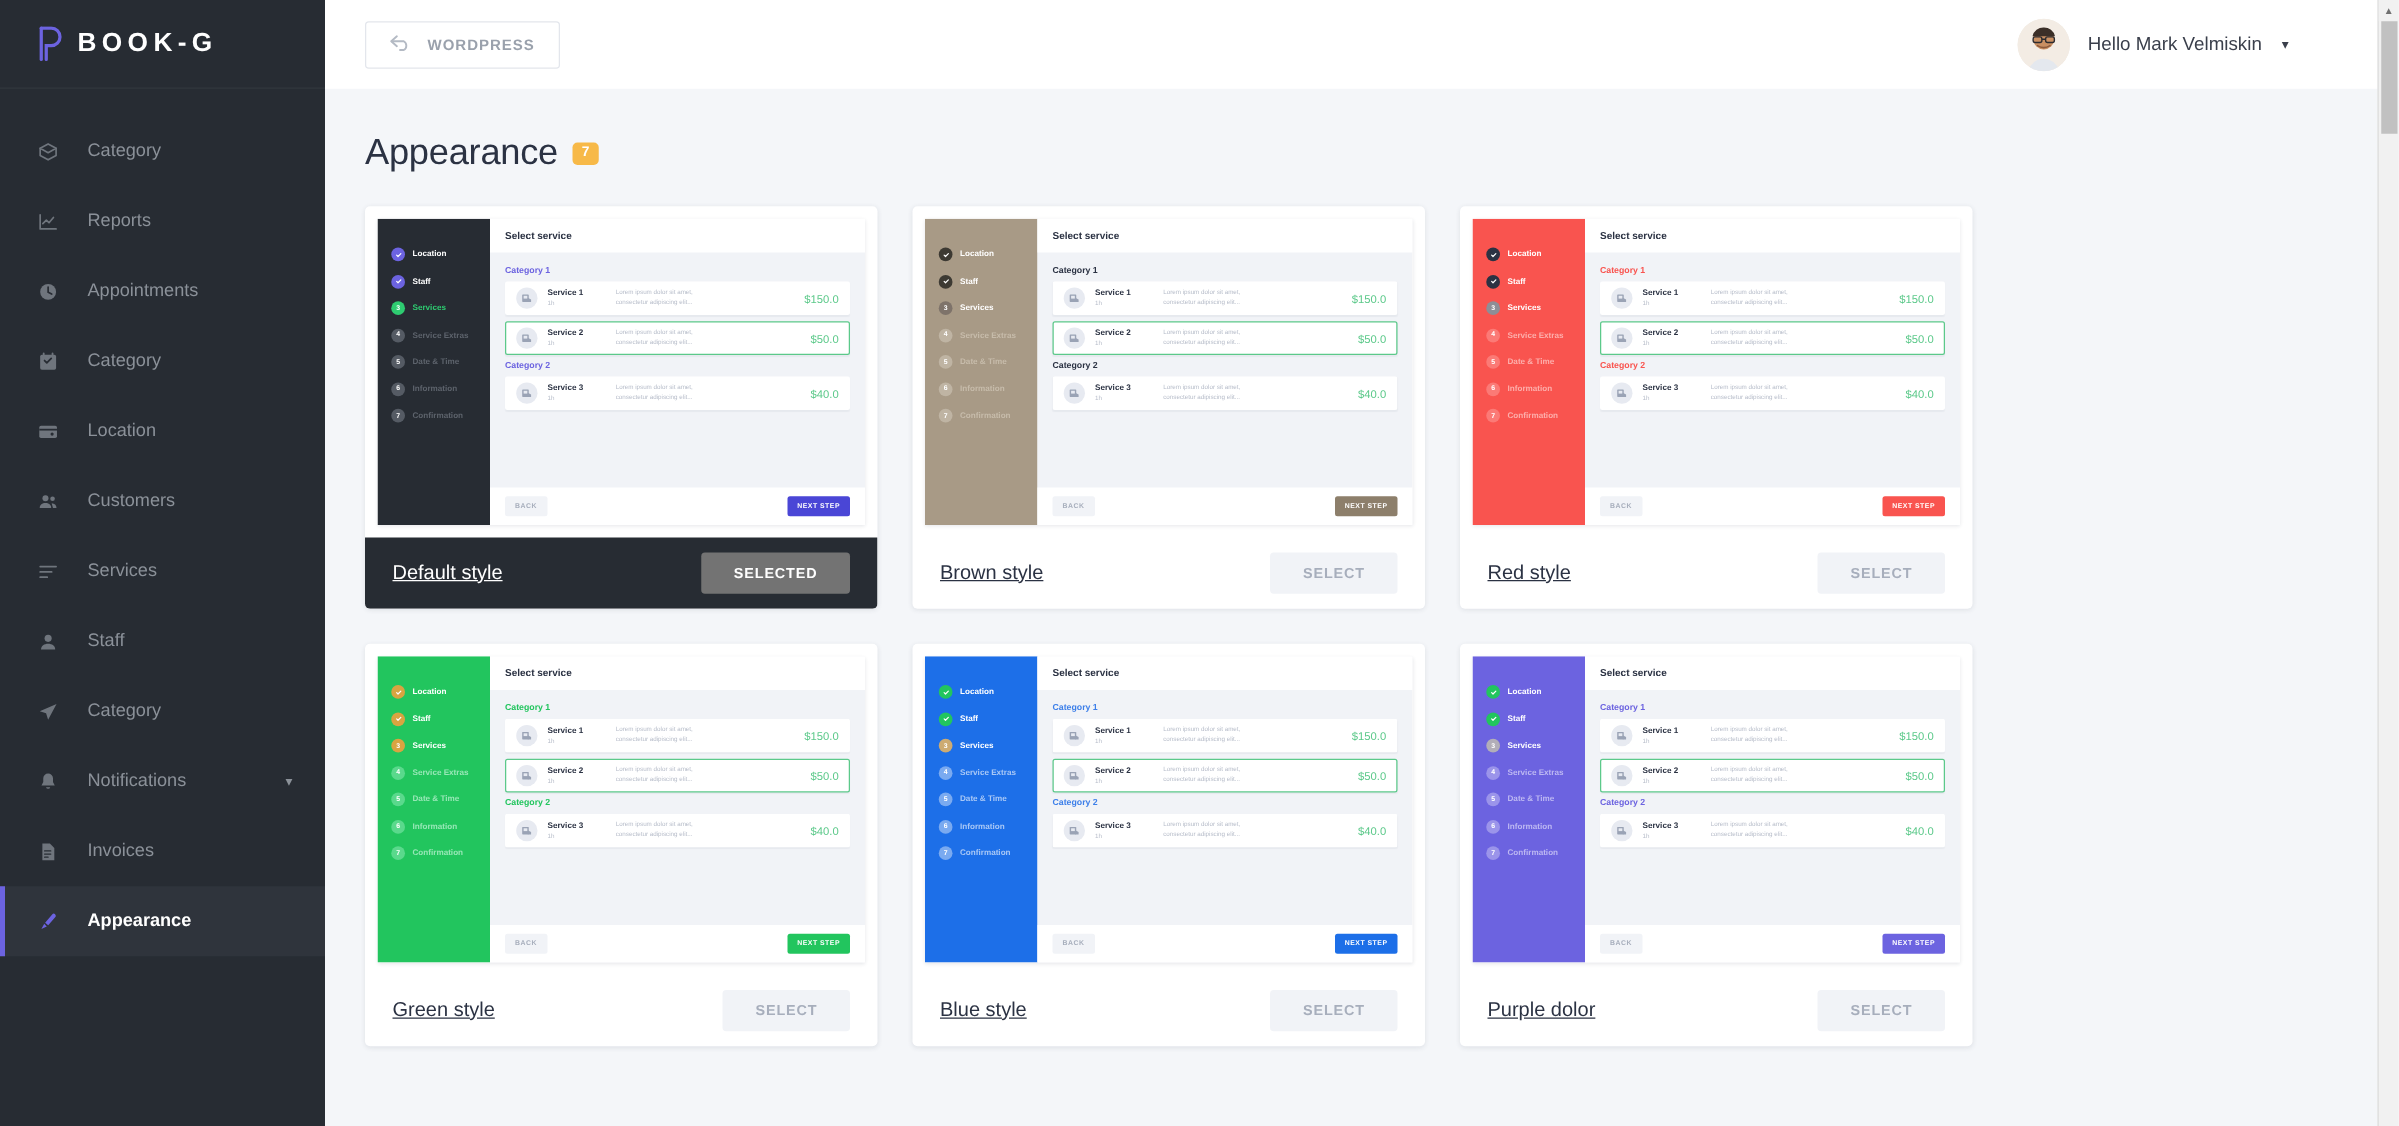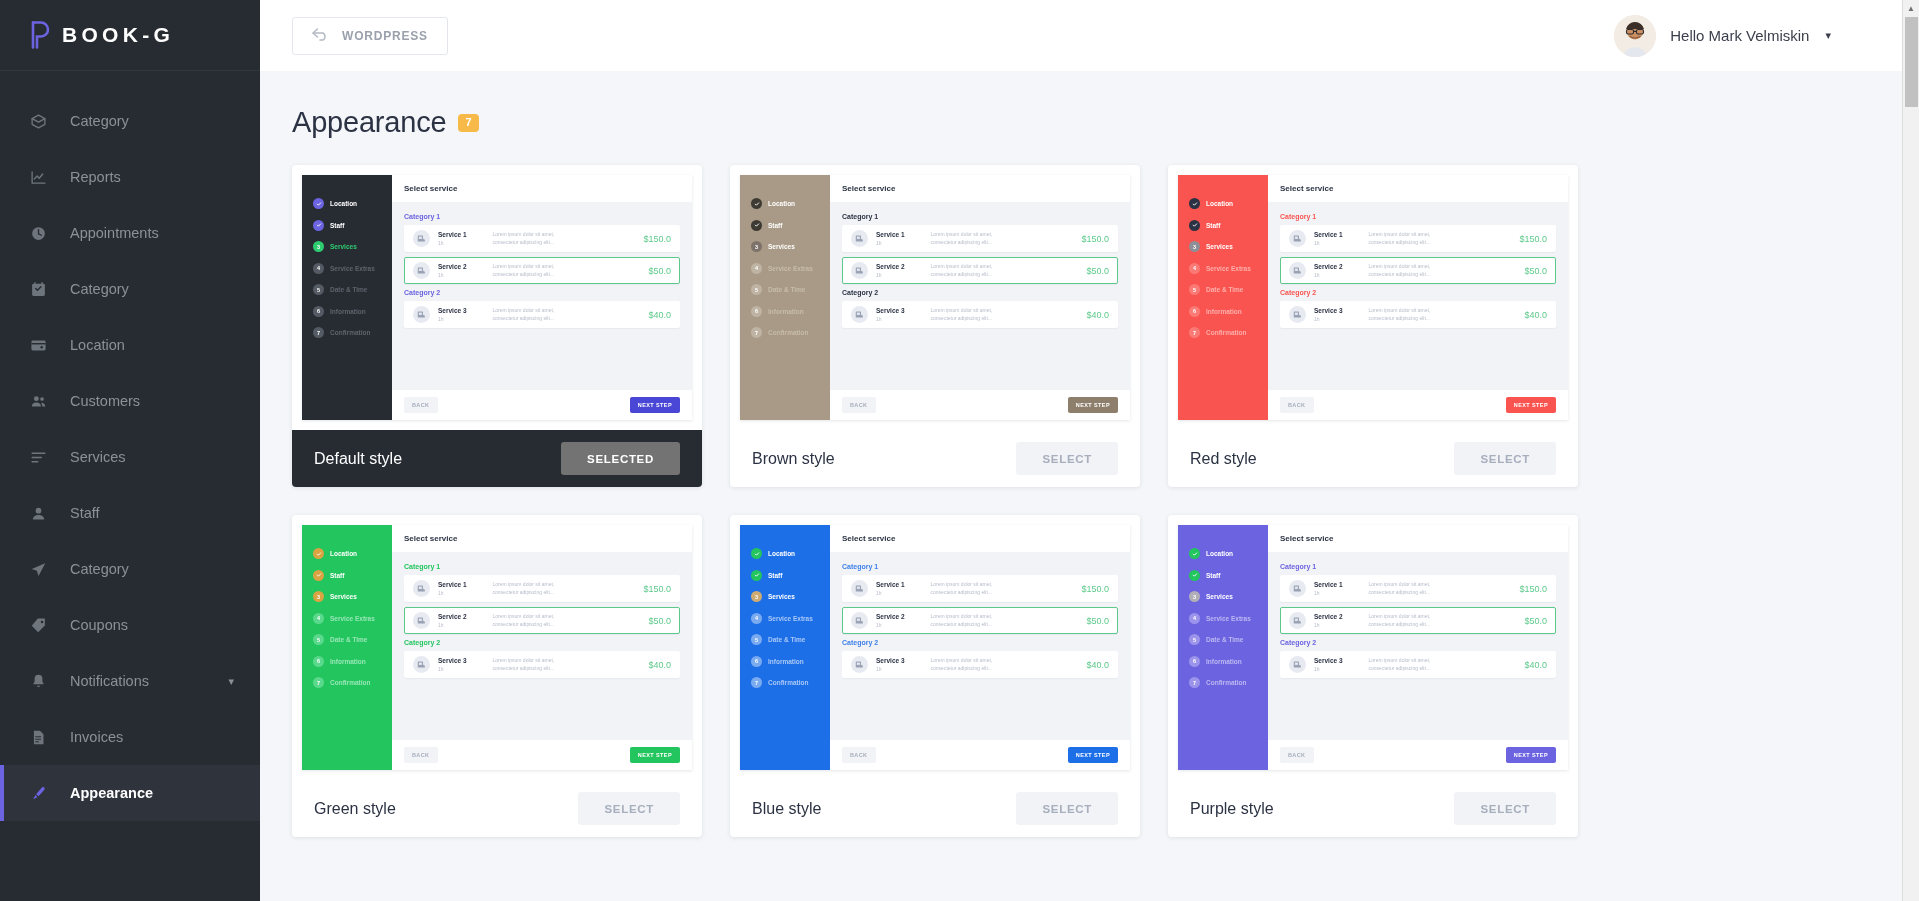--- a/index.html
+++ b/index.html
@@ -177,21 +177,21 @@
   .pv-next {
     color: #fff; font-size: 5.5px; font-weight: bold; letter-spacing: .4px;
     padding: 5px 8px; border-radius: 2px;
   }
   .card-foot {
     height: 57px; display: flex; align-items: center;
     justify-content: space-between; padding: 0 22px;
     margin-top: 10px;
   }
   .card-foot.dark { background: #272c33; }
-  .card-name { font-size: 16px; color: #2b3243; }
+  .card-name { font-size: 16px; color: #2b3243; text-decoration: underline; }
   .card-foot.dark .card-name { color: #ffffff; }
   .card-btn {
     border: 0; border-radius: 3px; cursor: pointer;
     font-size: 11.5px; font-weight: bold; letter-spacing: .7px;
     padding: 0 26px; height: 33px;
     background: #f1f3f7; color: #a7aebc;
     font-family: inherit;
   }
   .card-btn.selected { background: #737373; color: #ffffff; }
 
@@ -303,29 +303,20 @@
           </span>
           <span>Staff</span>
         </div>
         <div class="nav-item">
           <span class="ico">
             <svg width="17" height="17" viewBox="0 0 24 24" fill="currentColor">
               <path d="M21.5 3L2.5 11.2l7.2 2.4 2.3 7.4z"></path>
             </svg>
           </span>
           <span>Category</span>
-        </div>
-        <div class="nav-item">
-          <span class="ico">
-            <svg width="17" height="17" viewBox="0 0 24 24" fill="currentColor">
-              <path d="M11 2H21v10L11.5 21.5 2.5 12.5 11 2z"></path>
-              <circle cx="17" cy="7" r="1.8" fill="#272c33"></circle>
-            </svg>
-          </span>
-          <span>Coupons</span>
         </div>
         <div class="nav-item">
           <span class="ico">
             <svg width="17" height="17" viewBox="0 0 24 24" fill="currentColor">
               <path d="M12 2.5a5.5 5.5 0 0 0-5.5 5.5v4L4.5 16h15l-2-4V8A5.5 5.5 0 0 0 12 2.5z"></path>
               <path d="M9.6 18a2.5 2.5 0 0 0 4.8 0z"></path>
             </svg>
           </span>
           <span>Notifications</span>
           <span class="nav-caret">▾</span>
@@ -1044,21 +1035,21 @@
                     <span class="pv-srv-price">$40.0</span>
                   </div>
                 </div>
                 <div class="pv-foot">
                   <span class="pv-back">BACK</span>
                   <span class="pv-next" style="background:#6c63e0">NEXT STEP</span>
                 </div>
               </div>
             </div>
             <div class="card-foot">
-              <span class="card-name">Purple style</span>
+              <span class="card-name">Purple dolor</span>
               <button class="card-btn">SELECT</button>
             </div>
           </div>
         </div>
     </section>
 
     <div class="scrollbar">
       <div class="sb-arrow">▲</div>
       <div class="sb-thumb"></div>
     </div>

